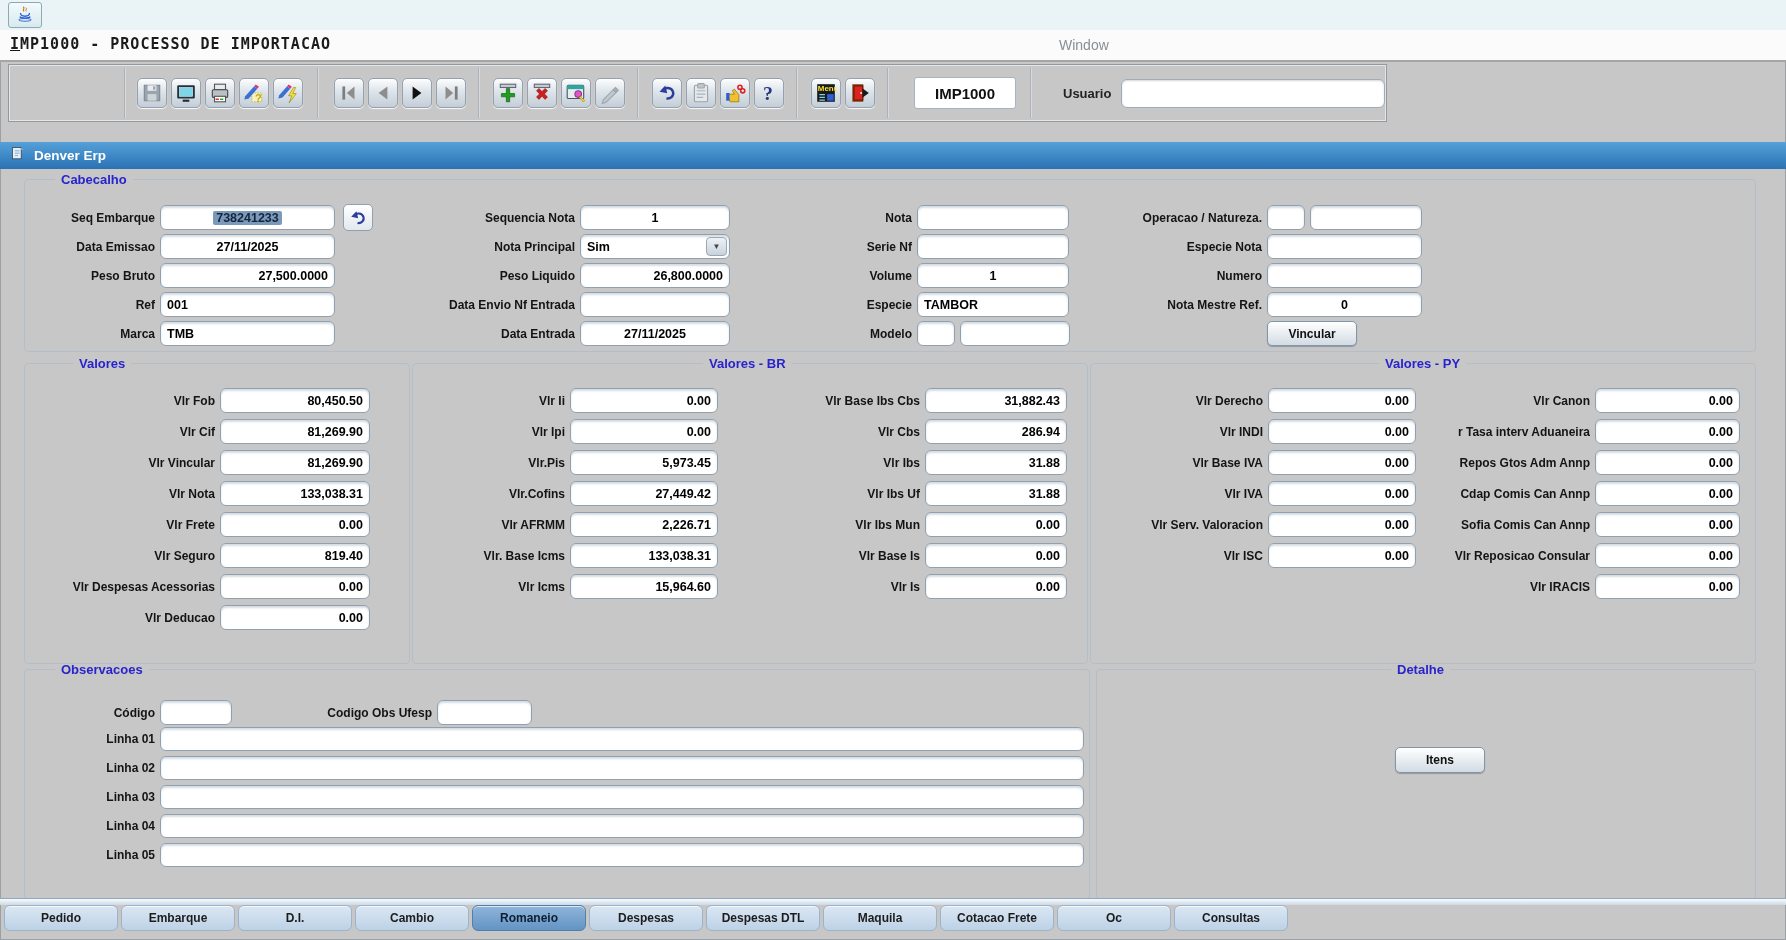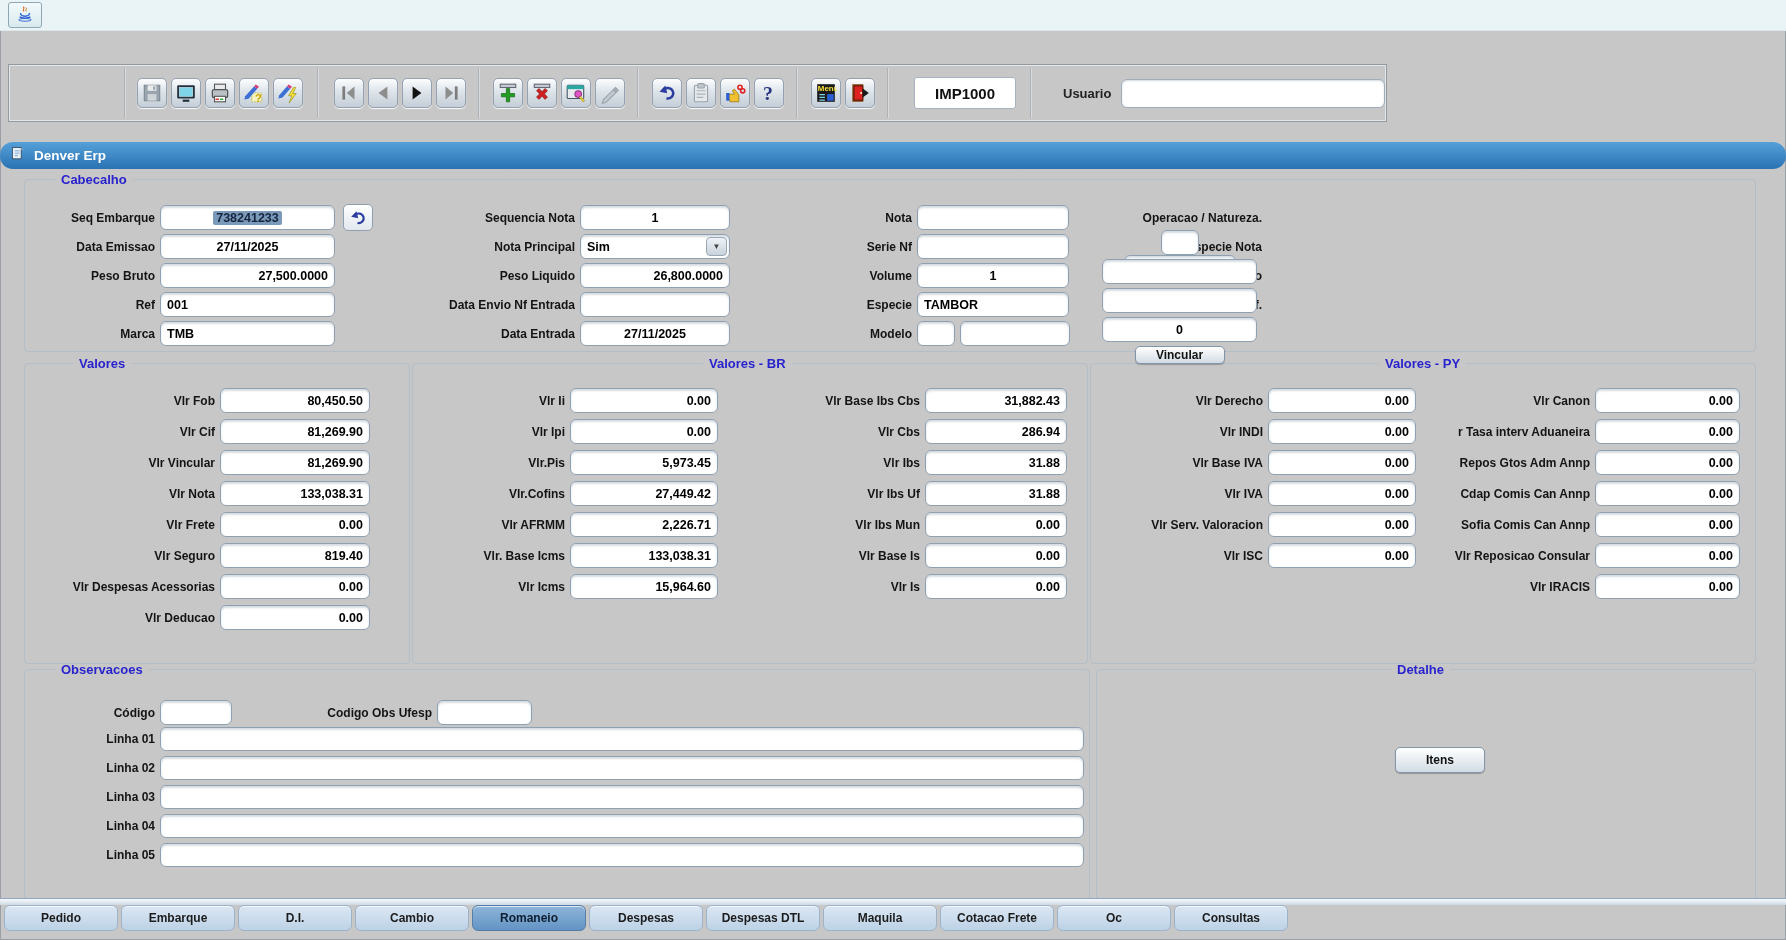--- a/index.html
+++ b/index.html
@@ -22,21 +22,21 @@
   .tspacer{width:110px;height:100%;flex:none;}
   .tsep{width:2px;align-self:stretch;margin:3px 5px;background:linear-gradient(90deg,#989da2,#eceff1);flex:none;}
   .tgroup{display:flex;gap:4px;flex:none;}
   .tbtn{width:30px;height:30px;flex:none;border:1px solid #93a1b1;border-radius:5px;background:linear-gradient(#fcfdfe,#dde4ea 45%,#c5ced7);display:flex;align-items:center;justify-content:center;padding:2px;box-shadow:0 1px 1px rgba(255,255,255,.9);cursor:pointer;}
   .tbtn svg{width:22px;height:22px;}
   .module-box{width:100px;height:30px;margin-left:20px;background:#fff;border:1px solid #a6b4c2;border-radius:3px;display:flex;align-items:center;justify-content:center;font-weight:700;font-size:15px;color:#111;flex:none;}
   .usuario-label{margin-left:26px;font-size:13px;font-weight:700;color:#222;flex:none;}
   .usuario-input{margin-left:10px;width:262px;height:27px;background:#fff;border:1px solid #9fadbb;border-radius:6px;box-shadow:inset 0 1px 2px rgba(120,140,160,.35);flex:none;}
 
   
-  .frame-title{position:absolute;left:0;top:142px;width:100%;height:27px;background:linear-gradient(#55a0d8,#2a72b4);display:flex;align-items:center;color:#fff;font-size:13.5px;font-weight:700;border-radius:13px;}
+  .frame-title{position:absolute;left:0;top:142px;width:100%;height:27px;background:linear-gradient(#55a0d8,#2a72b4);display:flex;align-items:center;color:#fff;font-size:13.5px;font-weight:700;}
   .frame-title svg{width:16px;height:16px;margin:0 8px 0 10px;}
 
   
   fieldset{position:absolute;border:1px solid #b4bec8;border-radius:4px;margin:0;padding:0;}
   legend{font-size:13px;font-weight:700;color:#2923ce;padding:0 6px;white-space:nowrap;}
 
   
   .fcol{position:absolute;z-index:2;}
   .frow{display:flex;align-items:center;height:25px;}
   .flabel{display:flex;align-items:center;justify-content:flex-end;white-space:nowrap;font-size:12px;font-weight:700;color:#141414;flex:none;height:25px;}
@@ -48,21 +48,21 @@
   .undo-mini{width:30px;height:27px;margin-left:8px;border:1px solid #8fa0b0;border-radius:5px;background:linear-gradient(#ffffff,#e2e8ee);display:flex;align-items:center;justify-content:center;padding:1px;cursor:pointer;}
   .undo-mini svg{width:20px;height:20px;}
   .nbtn{height:25px;margin-left:5px;background:linear-gradient(#ffffff,#d2dbe4);border:1px solid #8296aa;border-radius:5px;font-family:"Liberation Sans",sans-serif;font-size:12px;font-weight:700;color:#111;box-shadow:0 1px 1px rgba(0,0,0,.25);cursor:pointer;}
   .w-sm{width:38px;}.w-md1{width:110px;}.w-md2{width:112px;}
 
   
   .cab-c1 .flabel{width:150px;} .cab-c1 .finput{width:175px;} .cab-c1 .frow{margin-bottom:4px;}
   .cab-c2 .flabel{width:190px;} .cab-c2 .finput{width:150px;} .cab-c2 .frow{margin-bottom:4px;}
   .cab-c3 .flabel{width:120px;} .cab-c3 .finput{width:152px;} .cab-c3 .frow{margin-bottom:4px;}
   .cab-c3 .finput.w-sm{width:38px;} .cab-c3 .finput.w-md1{width:110px;}
-  .cab-c4 .flabel{width:170px;} .cab-c4 .finput{width:155px;} .cab-c4 .frow{margin-bottom:4px;flex-direction:column;}
+  .cab-c4 .flabel{width:170px;} .cab-c4 .finput{width:155px;} .cab-c4 .frow{margin-bottom:4px;}
   .cab-c4 .finput.w-sm{width:38px;} .cab-c4 .finput.w-md2{width:112px;}
   .cab-c4 .nbtn{width:90px;}
   .val-c .frow{margin-bottom:6px;}
   .val-l .flabel{width:190px;} .val-l .finput{width:150px;}
   .br-c1 .flabel{width:190px;} .br-c1 .finput{width:148px;}
   .br-c2 .flabel{width:190px;} .br-c2 .finput{width:142px;}
   .py-c1 .flabel{width:190px;text-align:center;} .py-c1 .finput{width:148px;}
   .py-c2 .flabel{width:170px;} .py-c2 .finput{width:145px;}
   .obs-cod .flabel{width:150px;} .obs-cod .finput{width:72px;}
   .obs-ufesp .flabel{width:180px;} .obs-ufesp .finput{width:95px;}
@@ -87,20 +87,24 @@
             <path d="M8 2c3 2-2 3 1 5" stroke="#d86a1a" fill="none" stroke-width="1.3"></path>
             <path d="M11 3c2 1.5-1.5 2.5.5 4" stroke="#d86a1a" fill="none" stroke-width="1.1"></path>
             <path d="M5 9c0 2 2.2 3.5 5 3.5s5-1.5 5-3.5" fill="none" stroke="#2a5fd4" stroke-width="1.4"></path>
             <path d="M4 13c2 2 10 2 12 0" stroke="#2a5fd4" fill="none" stroke-width="1.4"></path>
             <ellipse cx="10" cy="16.5" rx="7" ry="1.5" fill="none" stroke="#2a5fd4" stroke-width="1"></ellipse>
           </svg>
       </span>
     </button>
   </div>
 
+  <div class="menubar">
+    <div class="menu-title">IMP1000 - PROCESSO DE IMPORTACAO</div>
+    <div class="menu-window">Window</div>
+  </div>
 
   <div class="toolbar">
     <div class="tspacer"></div>
     <div class="tsep"></div>
     <div class="tgroup" style="margin-left:6px">
         <button class="tbtn disabled">
           <svg viewBox="0 0 20 20">
             <path d="M3 3h14v14H3z" fill="#9aa4ae" stroke="#7e8892"></path>
             <path d="M6 3h8v5H6z" fill="#e8eaec"></path>
             <path d="M11 4h2v3h-2z" fill="#9aa4ae"></path>

